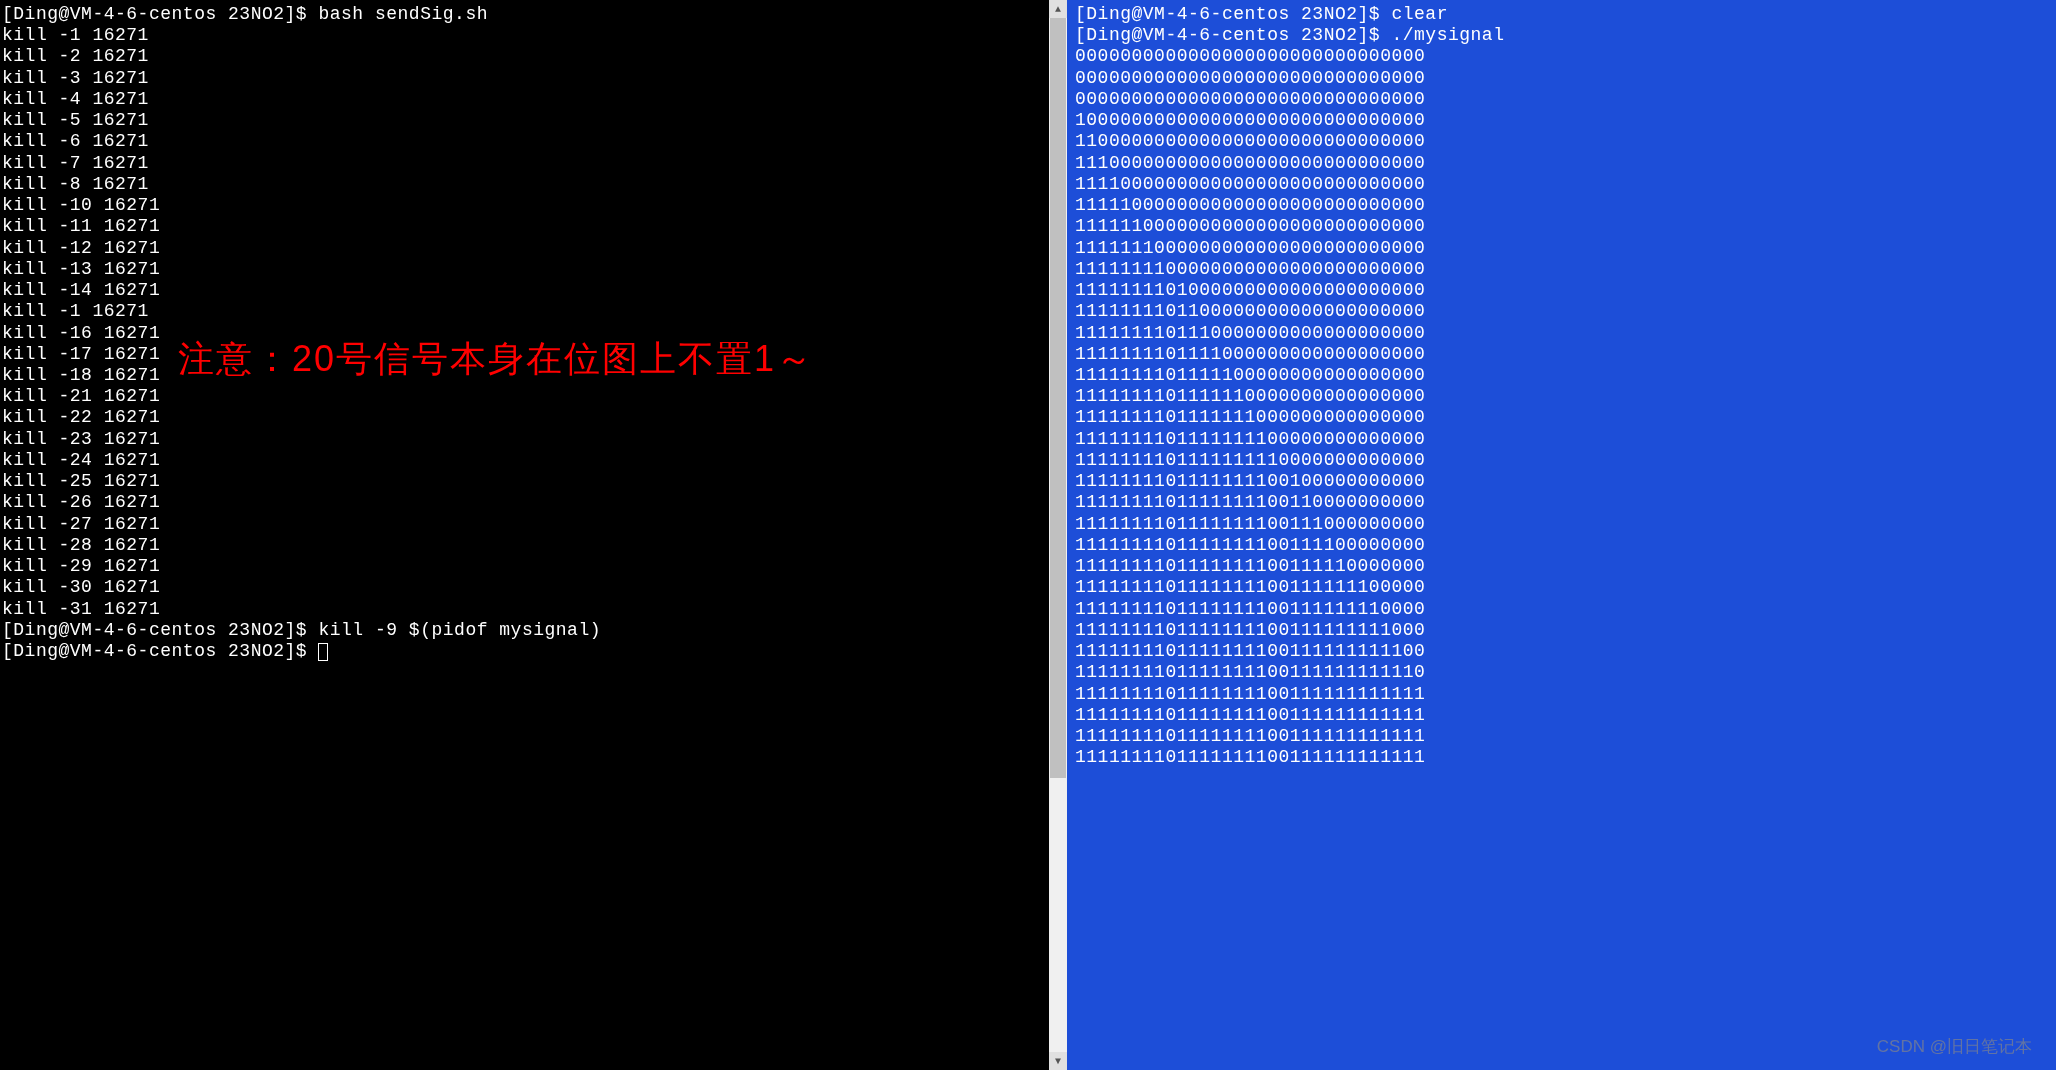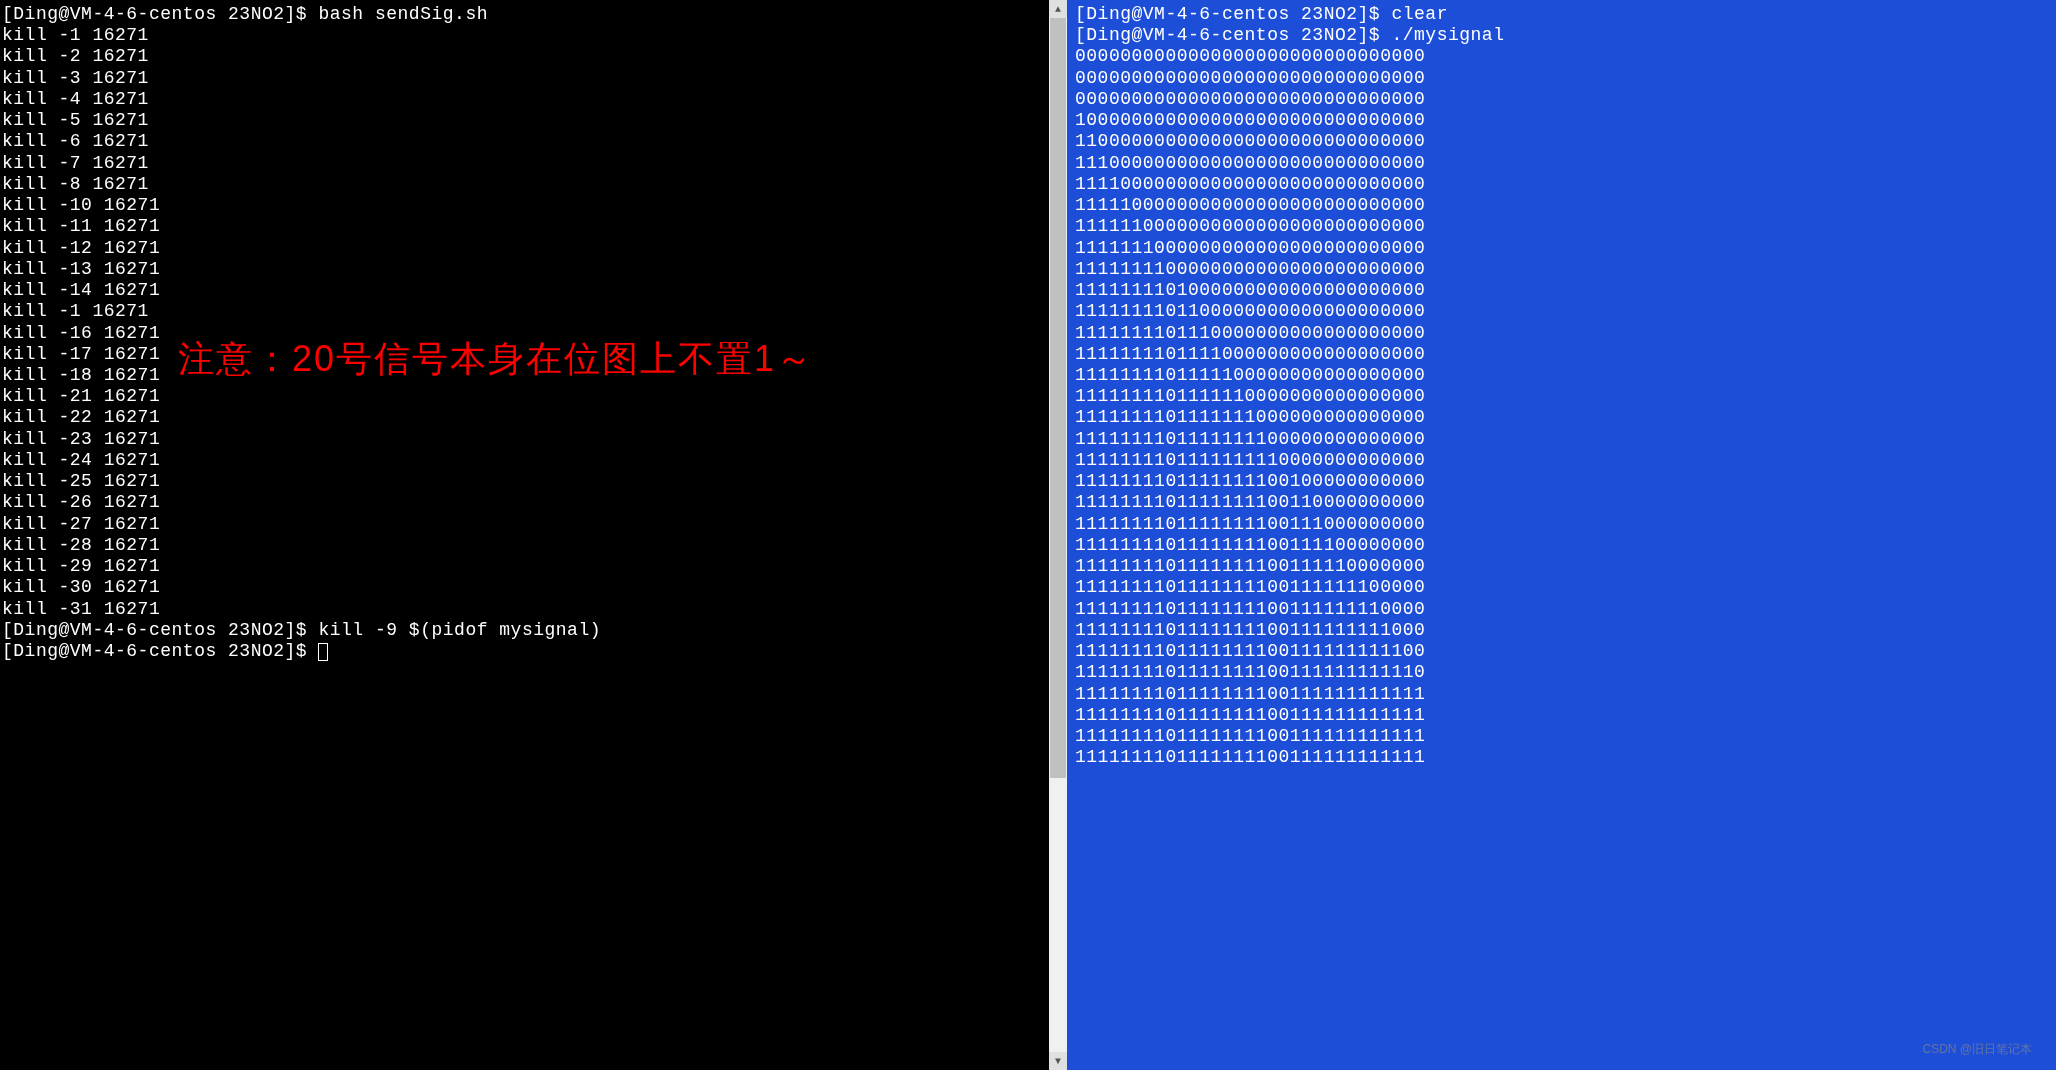--- a/index.html
+++ b/index.html
@@ -88,21 +88,21 @@
       width: 10px;
       height: 18px;
       border: 1px solid #fff;
       vertical-align: text-bottom;
     }
     .watermark {
       position: absolute;
       bottom: 12px;
       right: 24px;
       color: #888;
-      font-size: 12px;
+      font-size: 17px;
       font-family: 'Microsoft YaHei', sans-serif;
       opacity: 0.65;
     }
   </style>
 </head>
 <body>
 
 <div class="term-left">
   <div class="line"><span class="prompt-user">[Ding@VM-4-6-centos 23NO2]$ </span><span>bash sendSig.sh</span></div>
   <div class="line">kill -1 16271</div>

